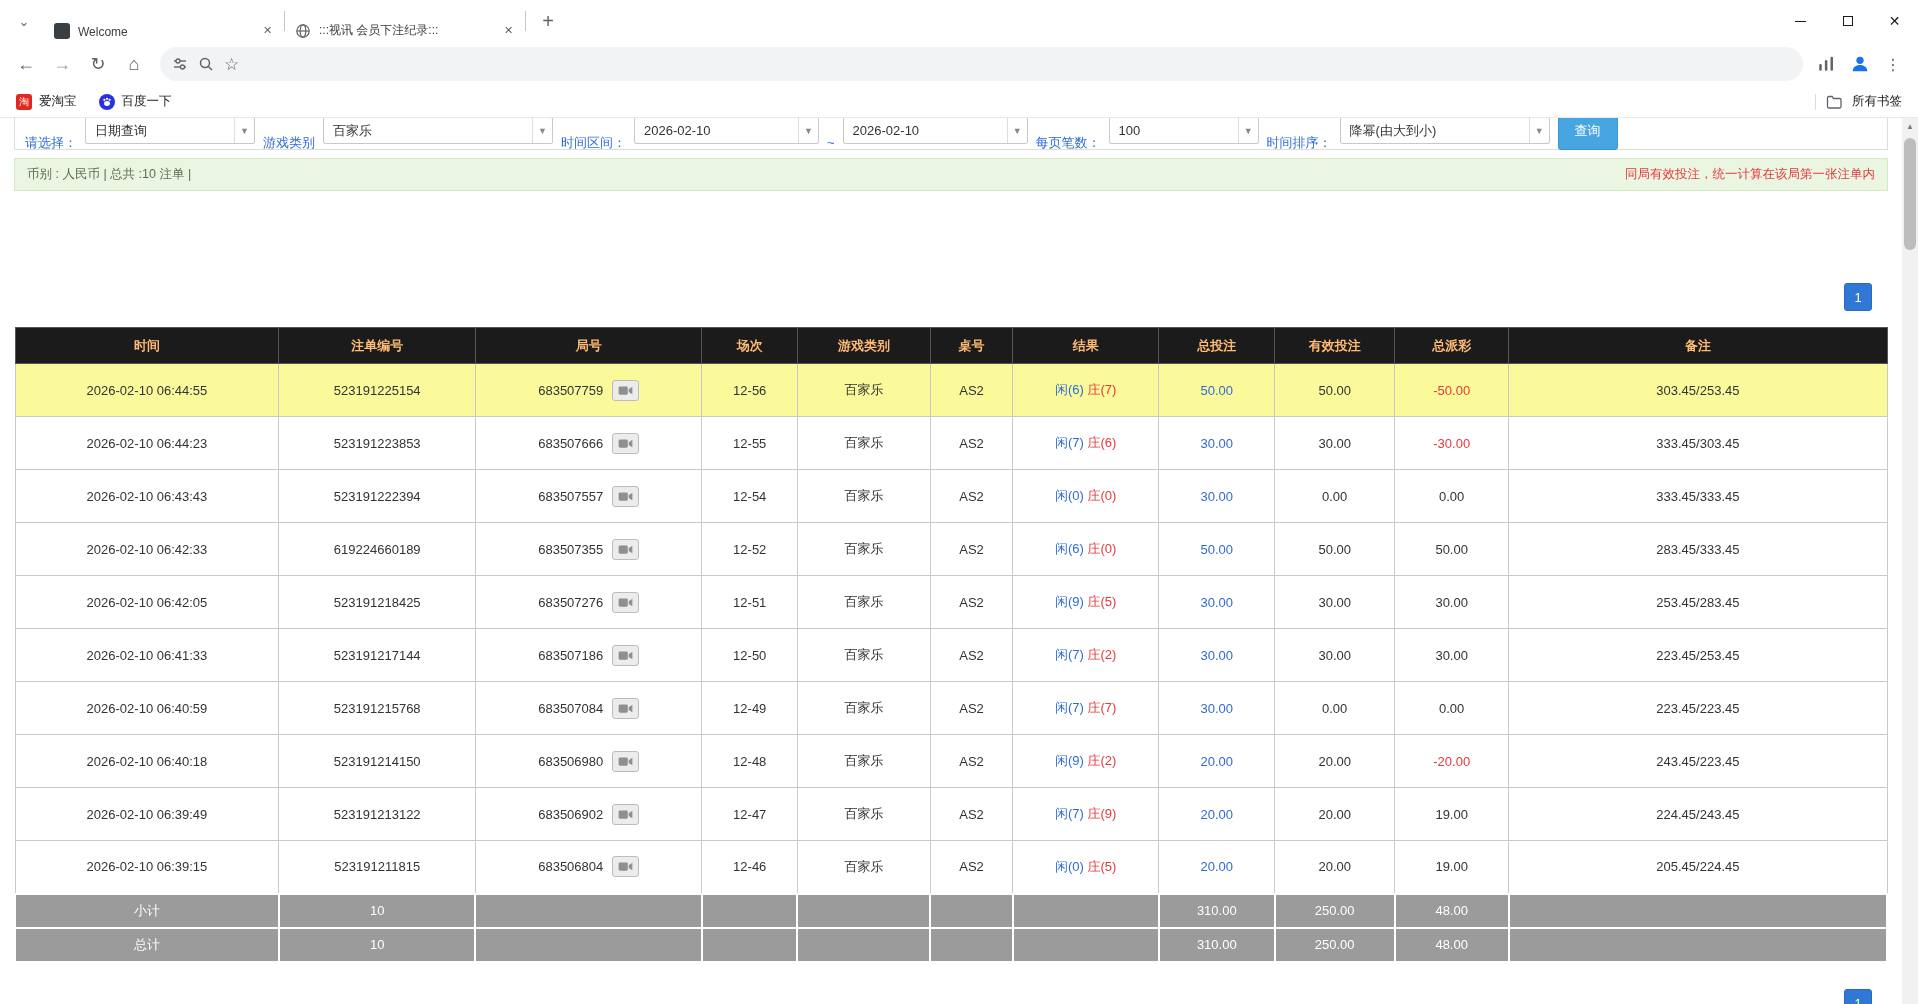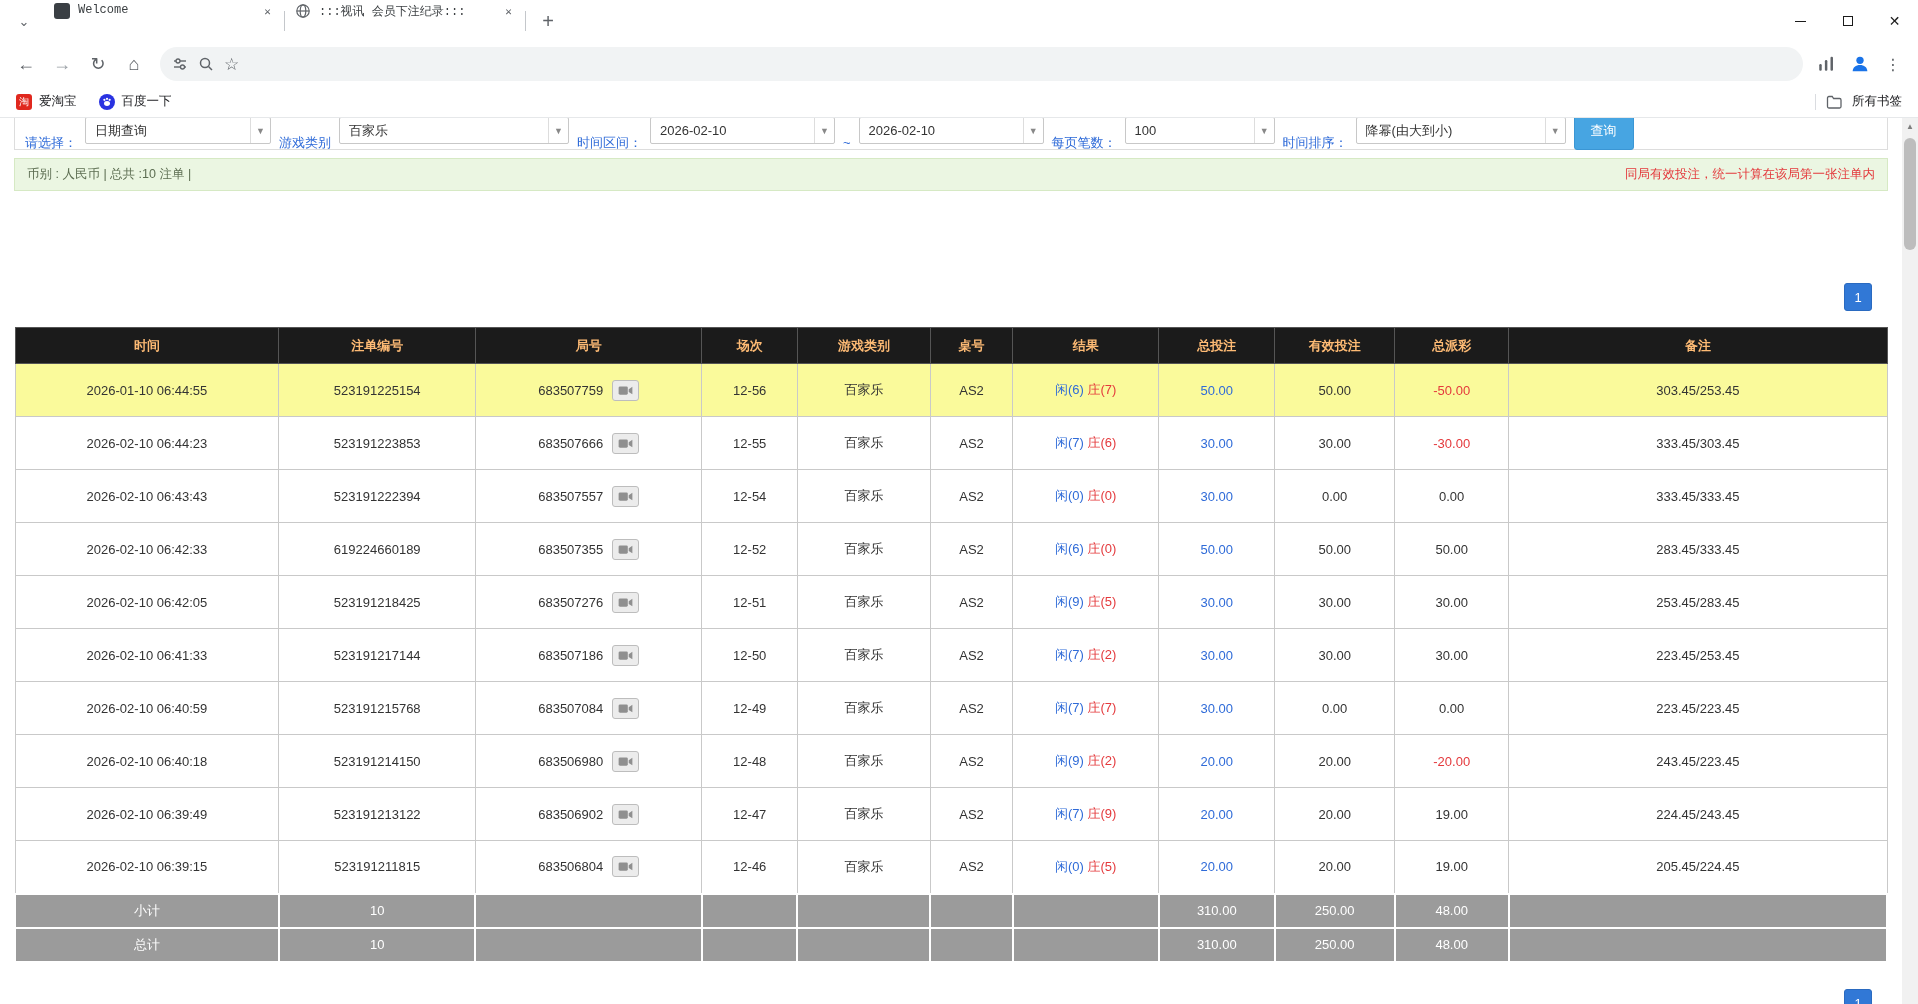--- a/index.html
+++ b/index.html
@@ -2,21 +2,21 @@
 <html><head>
 <meta charset="utf-8">
 <style>
   * { margin:0; padding:0; box-sizing:border-box; }
   html,body { width:1918px; height:1004px; overflow:hidden; background:#fff;
     font-family:"Liberation Sans","DejaVu Sans",sans-serif; }
 
   
   .tab-strip { height:42px; display:flex; align-items:center; background:#fff; padding-left:6px; position:relative; }
   .tab-search { width:28px; height:28px; border-radius:50%; display:flex; align-items:center; justify-content:center; color:#5f6368; font-size:13px; margin:0 6px 0 4px; }
-  .tab { width:240px; height:36px; display:flex; align-items:flex-start; gap:8px; padding:0 8px 0 10px; font-size:12px; color:#3c4043; border-radius:8px 8px 0 0;font-family:Liberation Mono, monospace; }
+  .tab { width:240px; height:36px; display:flex; align-items:flex-end; gap:8px; padding:0 8px 0 10px; font-size:12px; color:#3c4043; border-radius:8px 8px 0 0; }
   .tab-title { flex:1; white-space:nowrap; overflow:hidden; }
   .tab-close { width:17px; height:17px; display:flex; align-items:center; justify-content:center; color:#5f6368; font-size:11px; border-radius:50%; flex:none; }
   .fav-dark { width:16px; height:16px; background:#3a3f44; border-radius:3px; flex:none; }
   .tab-divider { width:1px; height:20px; background:#c4c7cb; }
   .new-tab { width:28px; height:28px; display:flex; align-items:center; justify-content:center; font-size:20px; color:#5f6368; margin-left:8px; }
   .win-controls { margin-left:auto; display:flex; height:42px; }
   .win-btn { width:47px; display:flex; align-items:center; justify-content:center; color:#1b1b1b; }
   .ic-min { width:11px; border-top:1.4px solid #1b1b1b; display:inline-block; }
   .ic-max { width:10px; height:10px; border:1.3px solid #1b1b1b; display:inline-block; }
   .ic-close { font-size:14px; }
@@ -37,21 +37,21 @@
   .bm-sep { width:1px; height:16px; background:#dadce0; }
 
   
   .page { position:absolute; top:118px; left:0; width:1902px; height:886px; background:#fff; overflow:hidden; }
 
   .filter-bar { margin:0 14px; border:1px solid #ddd; border-top:0; display:flex; align-items:center; gap:8px; padding:0 10px 6px; height:32px; font-size:13px; }
   .f-label { color:#2f6bd8; white-space:nowrap;margin-top:24px; }
   .select { height:27px; border:1px solid #c8c8c8; background:#fff; display:flex; align-items:center; color:#333; border-radius:2px; }
   .select .txt { padding:0 9px; flex:1; white-space:nowrap; }
   .select .arr { width:20px; align-self:stretch; border-left:1px solid #ddd; display:flex; align-items:center; justify-content:center; color:#888; font-size:9px; }
-  .w170{width:186px} .w230{width:230px} .w185{width:185px} .w150{width:150px} .w210{width:210px}
+  .w170{width:170px} .w230{width:230px} .w185{width:185px} .w150{width:150px} .w210{width:210px}
   .btn-search { height:38px; padding:0 16px; background:#47a5e2; color:#fff; border:1px solid #3b96d4; border-radius:3px; font-size:13px; }
 
   .summary-bar { margin:8px 14px 0; background:#ebf6e2; border:1px solid #d6e9c4; height:33px; display:flex; align-items:center; justify-content:space-between; padding:0 12px; font-size:12.5px; }
   .summary-left { color:#5d6e52; }
   .summary-right { color:#e4393c; }
 
   .pagination-top { margin:92px 30px 0 0; display:flex; justify-content:flex-end; }
   .page-btn { width:28px; height:28px; background:#3178d6; color:#fff; border:1px solid #2a6ac0; border-radius:3px; font-size:13px; display:flex; align-items:center; justify-content:center; }
 
   table.bet { margin:16px 14px 0; width:1874px; border-collapse:collapse; table-layout:fixed; text-align:center; font-size:13px; color:#333; }
@@ -246,21 +246,21 @@
         <th>桌号</th>
         <th>结果</th>
         <th>总投注</th>
         <th>有效投注</th>
         <th>总派彩</th>
         <th>备注</th>
       </tr>
     </thead>
     <tbody id="rows">
         <tr class="hl">
-          <td>2026-01-10 06:44:55</td>
+          <td>2026-02-10 06:44:55</td>
           <td>523191225154</td>
           <td><span class="round-wrap">
               <span>683507759</span>
               <span class="vid-btn">
                 <svg viewBox="0 0 16 12" width="15" height="11">
                   <rect x="0.5" y="1.5" width="10" height="9" rx="1.5" fill="#8f8f8f"></rect>
                   <path d="M11.5 4.5 L15.5 2 v8 l-4-2.5z" fill="#8f8f8f"></path>
                 </svg>
               </span>
             </span></td>

